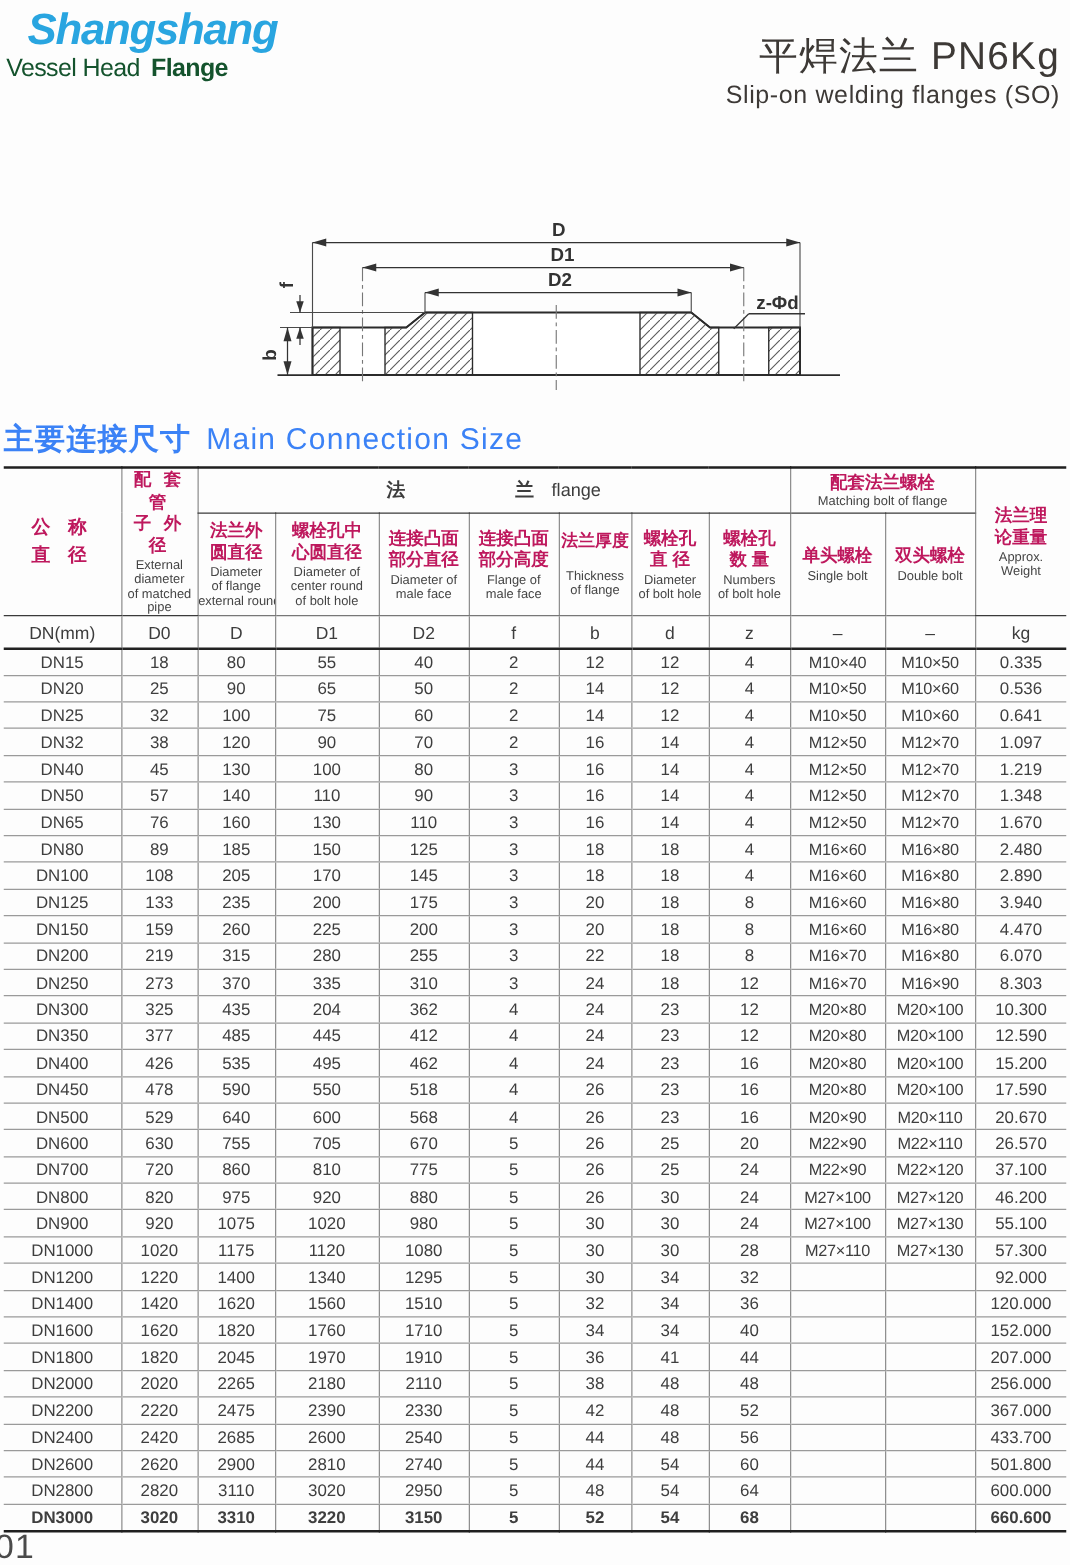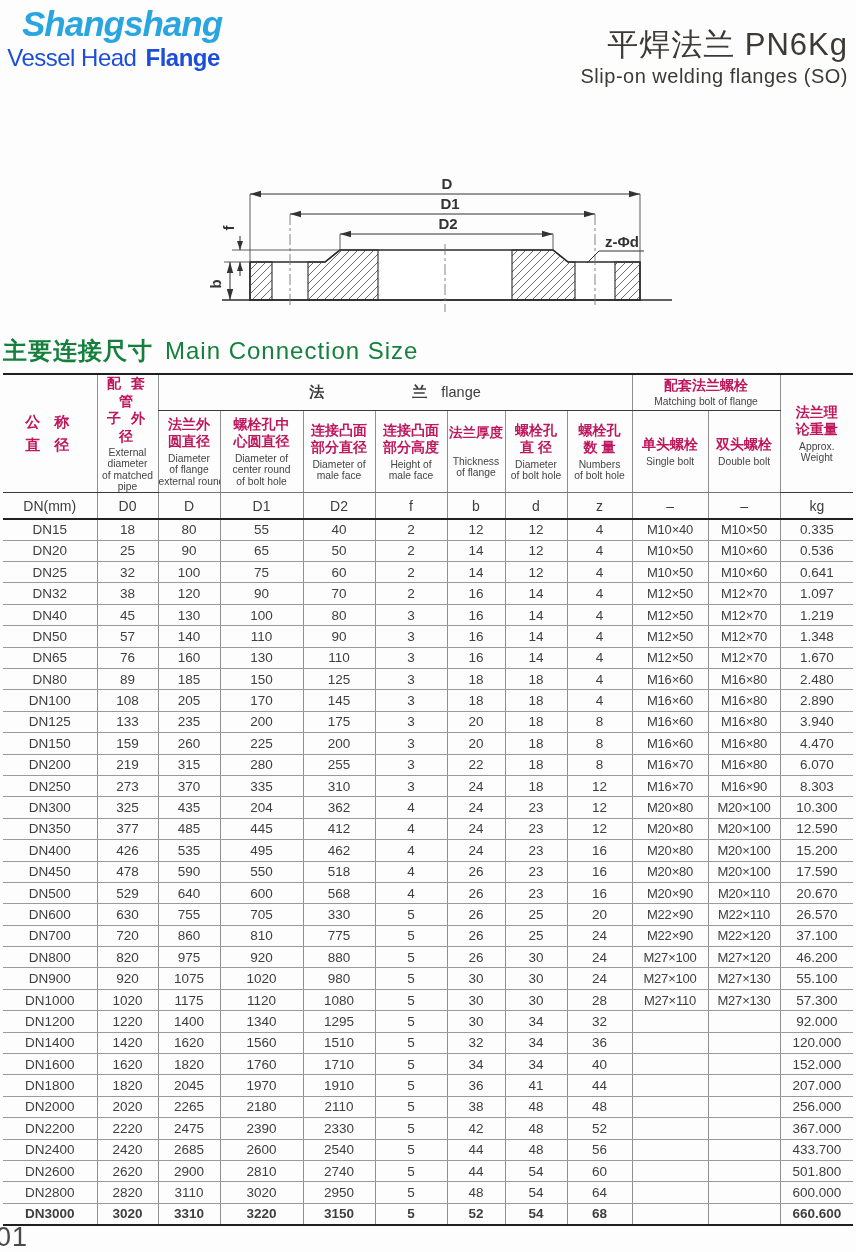--- a/index.html
+++ b/index.html
@@ -3,30 +3,30 @@
 <meta charset="utf-8">
 <style>
   html,body{margin:0;padding:0;background:#e8e8e8;}
   .page{position:relative;width:856px;height:1252px;margin:0 auto;background:#fdfdfd;
         font-family:"Liberation Sans",sans-serif;color:#3d3d3d;overflow:hidden;}
 
   
   .logo{position:absolute;left:5px;top:6px;}
   .brand{margin-left:17px;font-size:35px;font-weight:800;font-style:italic;
          color:#29a5e0;letter-spacing:-1px;line-height:1.05;}
-  .tagline{font-size:24px;color:#1d4ed8;letter-spacing:-0.5px;margin-top:1px;text-align:center;}
+  .tagline{font-size:20px;color:#14532d;letter-spacing:-0.5px;margin-top:1px;}
   .tagline .tb{font-weight:700;margin-left:9px;}
 
   
   .titleblock{position:absolute;right:8px;top:28px;text-align:right;color:#3d3936;}
   .title-zh{font-size:31px;letter-spacing:1px;line-height:1.1;}
   .title-en{font-size:20px;letter-spacing:0.5px;margin-top:3px;}
 
   
-  .sectitle{position:absolute;left:3px;top:335px;font-size:24px;color:#15803d;white-space:nowrap;}
+  .sectitle{position:absolute;left:3px;top:335px;font-size:24px;color:#3b82f6;white-space:nowrap;}
   .sectitle .zh{font-weight:600;letter-spacing:1px;}
   .sectitle .en{margin-left:12px;letter-spacing:1px;}
 
   
   .drawing{position:absolute;left:205px;top:166px;}
 
   
   table.tbl{position:absolute;left:3px;top:373px;width:850px;border-collapse:collapse;
             table-layout:fixed;border-top:2.4px solid #1f1f1f;border-bottom:2.4px solid #1f1f1f;}
   .tbl th,.tbl td{padding:0;text-align:center;vertical-align:middle;font-weight:normal;
@@ -211,21 +211,21 @@
         </th>
         <th>
           <div class="zh1">连接凸面</div>
           <div class="zh1">部分直径</div>
           <div class="en1">Diameter of</div>
           <div class="en1" style="margin-top:0">male face</div>
         </th>
         <th>
           <div class="zh1">连接凸面</div>
           <div class="zh1">部分高度</div>
-          <div class="en1">Height of</div>
+          <div class="en1">Flange of</div>
           <div class="en1" style="margin-top:0">male face</div>
         </th>
         <th>
           <div class="zh1 c7zh">法兰厚度</div>
           <div class="en1" style="margin-top:14px">Thickness</div>
           <div class="en1" style="margin-top:0">of flange</div>
         </th>
         <th>
           <div class="zh1">螺栓孔</div>
           <div class="zh1">直  径</div>
@@ -513,21 +513,21 @@
           <td>16</td>
           <td class="bolt">M20×90</td>
           <td class="bolt">M20×110</td>
           <td>20.670</td>
         </tr>
         <tr>
           <td class="no-l">DN600</td>
           <td>630</td>
           <td>755</td>
           <td>705</td>
-          <td>330</td>
+          <td>670</td>
           <td>5</td>
           <td>26</td>
           <td>25</td>
           <td>20</td>
           <td class="bolt">M22×90</td>
           <td class="bolt">M22×110</td>
           <td>26.570</td>
         </tr>
         <tr>
           <td class="no-l">DN700</td>

